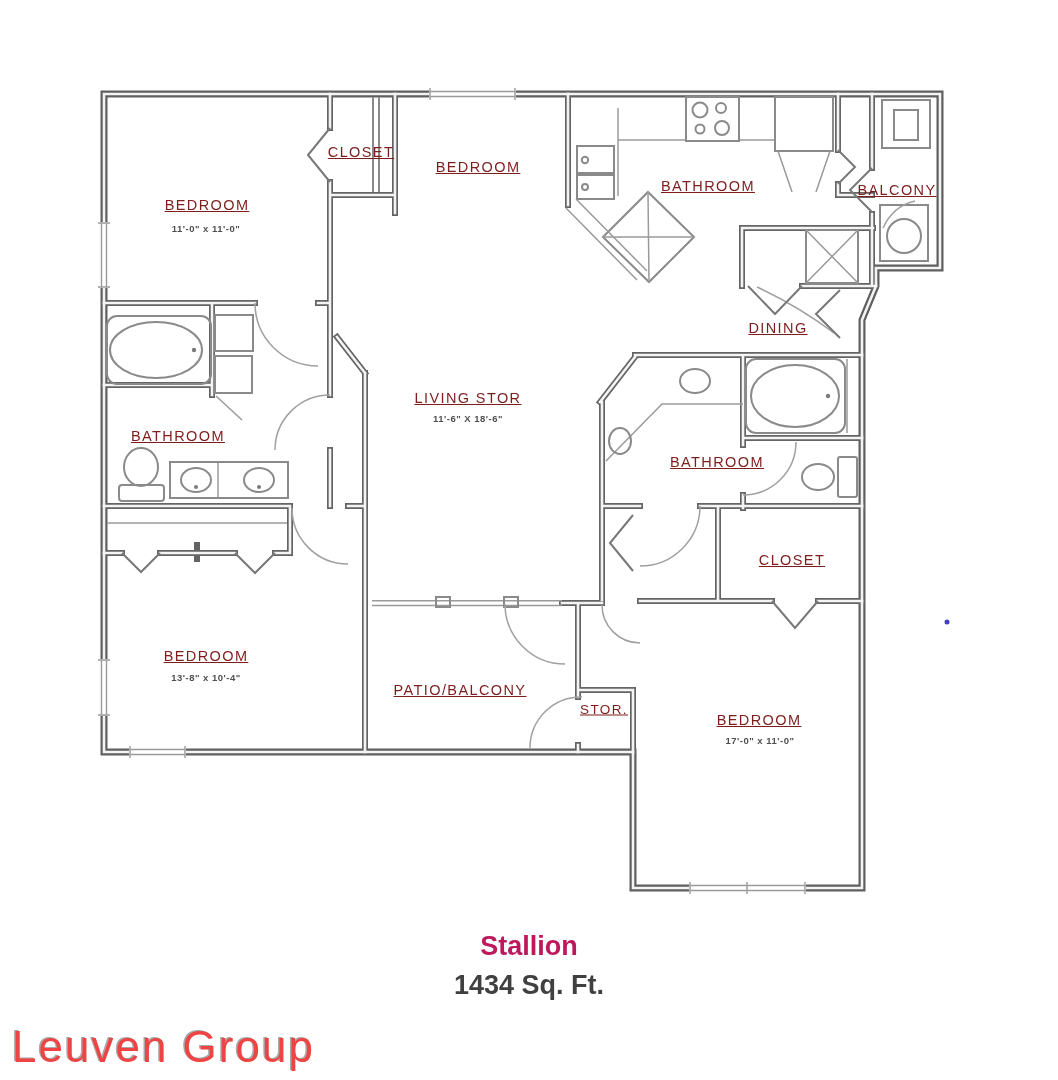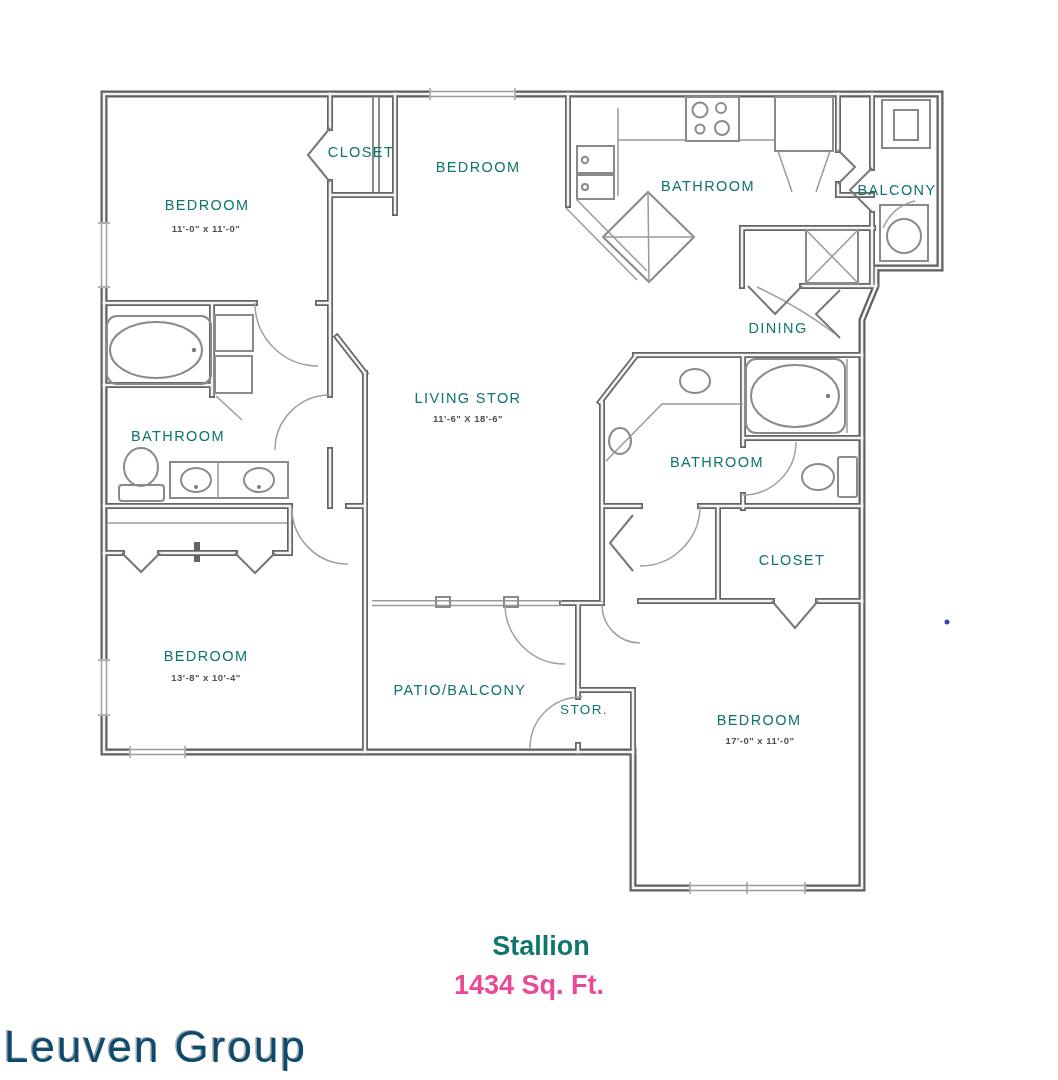--- a/index.html
+++ b/index.html
@@ -12,29 +12,29 @@
   .core{stroke:#f4f4f4;stroke-width:2.6;fill:none;stroke-linecap:square;}
   .fx{stroke:#8a8a8a;stroke-width:2;fill:none;}
   .thin{stroke:#9a9a9a;stroke-width:1.5;fill:none;}
   .arc{stroke:#a0a0a0;stroke-width:1.5;fill:none;}
   .chv{stroke:#787878;stroke-width:2;fill:none;}
   .winbg{fill:#ffffff;stroke:none;}
   .winln{stroke:#9a9a9a;stroke-width:1.4;fill:none;}
   .dotfill{fill:#7a7a7a;stroke:none;}
   
   .lbl{position:absolute;transform:translate(-50%,-50%);white-space:nowrap;
-       color:#0f766e;font-size:14.5px;letter-spacing:1.4px;font-weight:400;}
+       color:#7f1d1d;font-size:14.5px;letter-spacing:1.4px;font-weight:400;text-decoration:underline;}
   .dim{position:absolute;transform:translate(-50%,-50%);white-space:nowrap;
        color:#4f4f4f;font-size:9.5px;font-weight:700;letter-spacing:0.5px;}
-  .title-name{position:absolute;left:541px;top:946px;transform:translate(-50%,-50%);
-       font-size:27px;font-weight:700;color:#0f766e;}
+  .title-name{position:absolute;left:529px;top:946px;transform:translate(-50%,-50%);
+       font-size:27px;font-weight:700;color:#be185d;}
   .title-area{position:absolute;left:529px;top:985px;transform:translate(-50%,-50%);
-       font-size:27px;font-weight:700;color:#ec4899;}
-  .watermark{position:absolute;left:4px;top:1022px;font-size:44px;letter-spacing:2px;
-       color:#0c4a6e;font-weight:400;
+       font-size:27px;font-weight:700;color:#404040;}
+  .watermark{position:absolute;left:12px;top:1022px;font-size:44px;letter-spacing:2px;
+       color:#ef4444;font-weight:400;
        text-shadow:-1.5px -1.5px 0 #a8a8a8, 1.5px 1.5px 0 #ffffff;}
 </style>
 </head>
 <body>
 
 <div id="stage">
 
   <svg id="plan-svg" width="1058" height="1080" viewBox="0 0 1058 1080">
 
     <g>
@@ -208,21 +208,21 @@
   <div class="lbl" style="left:468px;top:398px">LIVING STOR</div>
   <div class="dim" style="left:468px;top:418px">11'-6" X 18'-6"</div>
 
   <div class="lbl" style="left:717px;top:462px">BATHROOM</div>
   <div class="lbl" style="left:792px;top:560px">CLOSET</div>
 
   <div class="lbl" style="left:206px;top:656px">BEDROOM</div>
   <div class="dim" style="left:206px;top:677px">13'-8" x 10'-4"</div>
 
   <div class="lbl" style="left:460px;top:690px">PATIO/BALCONY</div>
-  <div class="lbl" style="left:584px;top:709px;font-size:13.5px">STOR.</div>
+  <div class="lbl" style="left:604px;top:709px;font-size:13.5px">STOR.</div>
 
   <div class="lbl" style="left:759px;top:720px">BEDROOM</div>
   <div class="dim" style="left:760px;top:740px">17'-0" x 11'-0"</div>
 
   <div class="title-name">Stallion</div>
   <div class="title-area">1434 Sq. Ft.</div>
 
   <div class="watermark">Leuven Group</div>
 </div>
 

